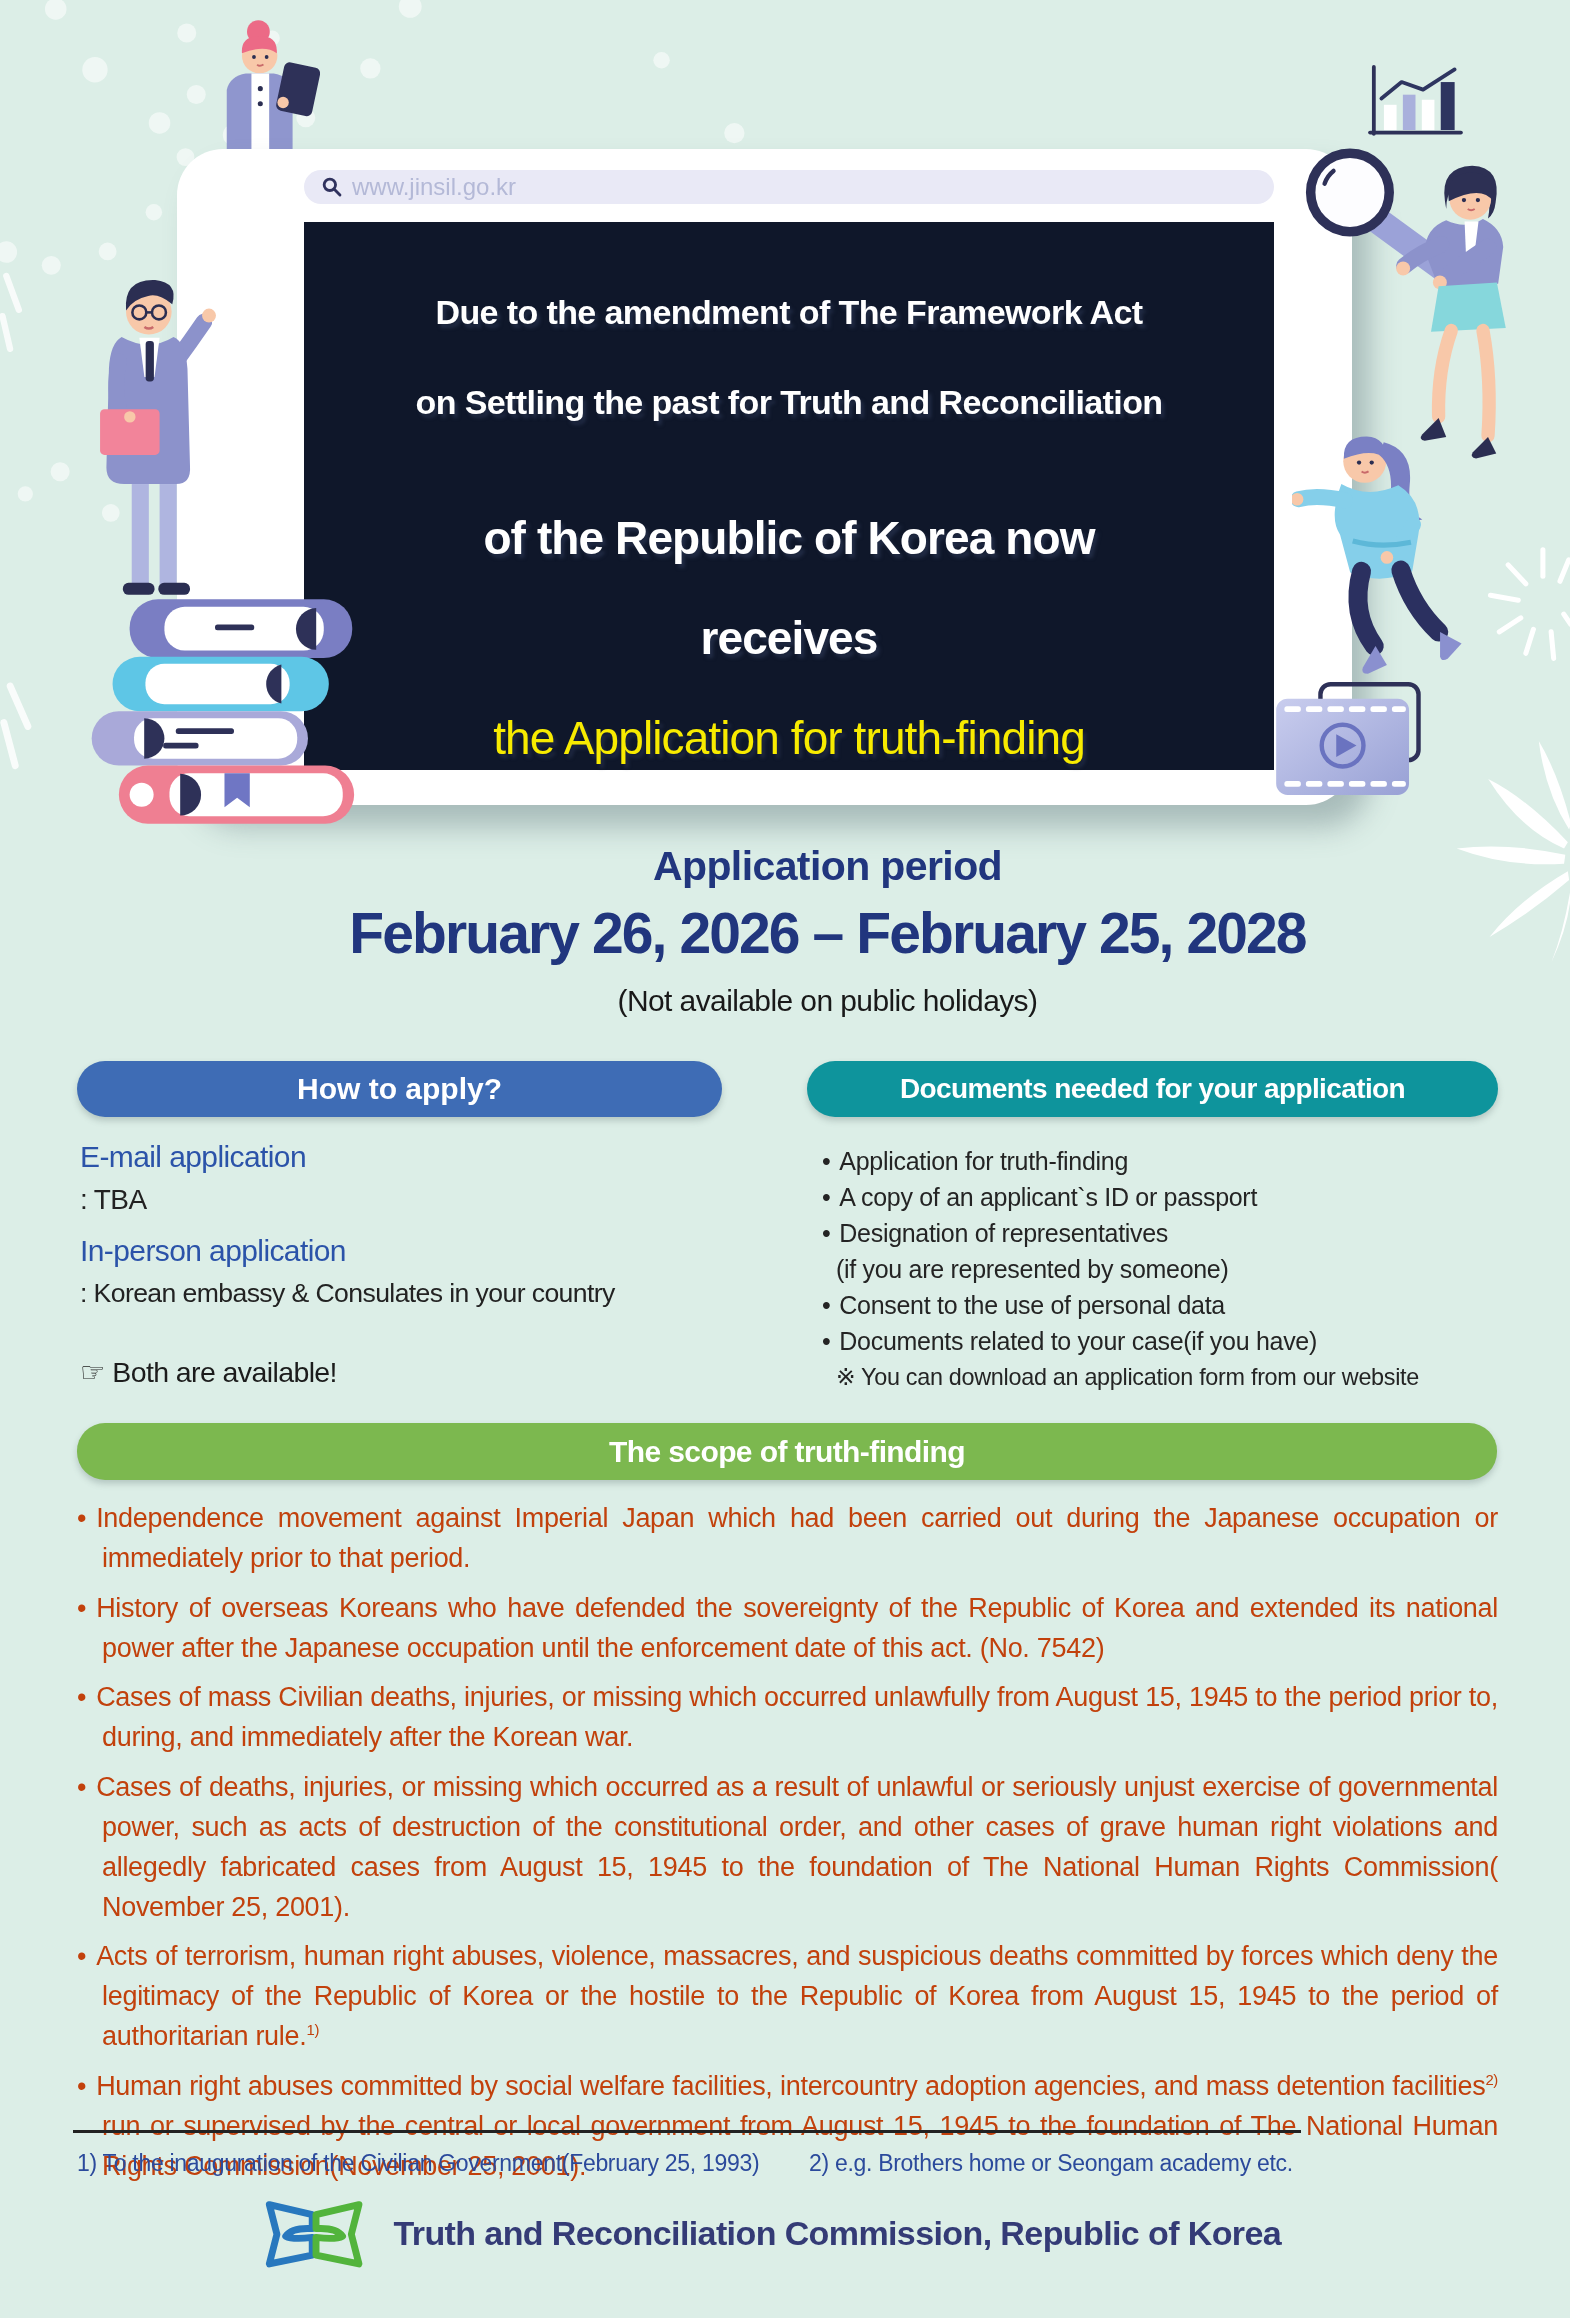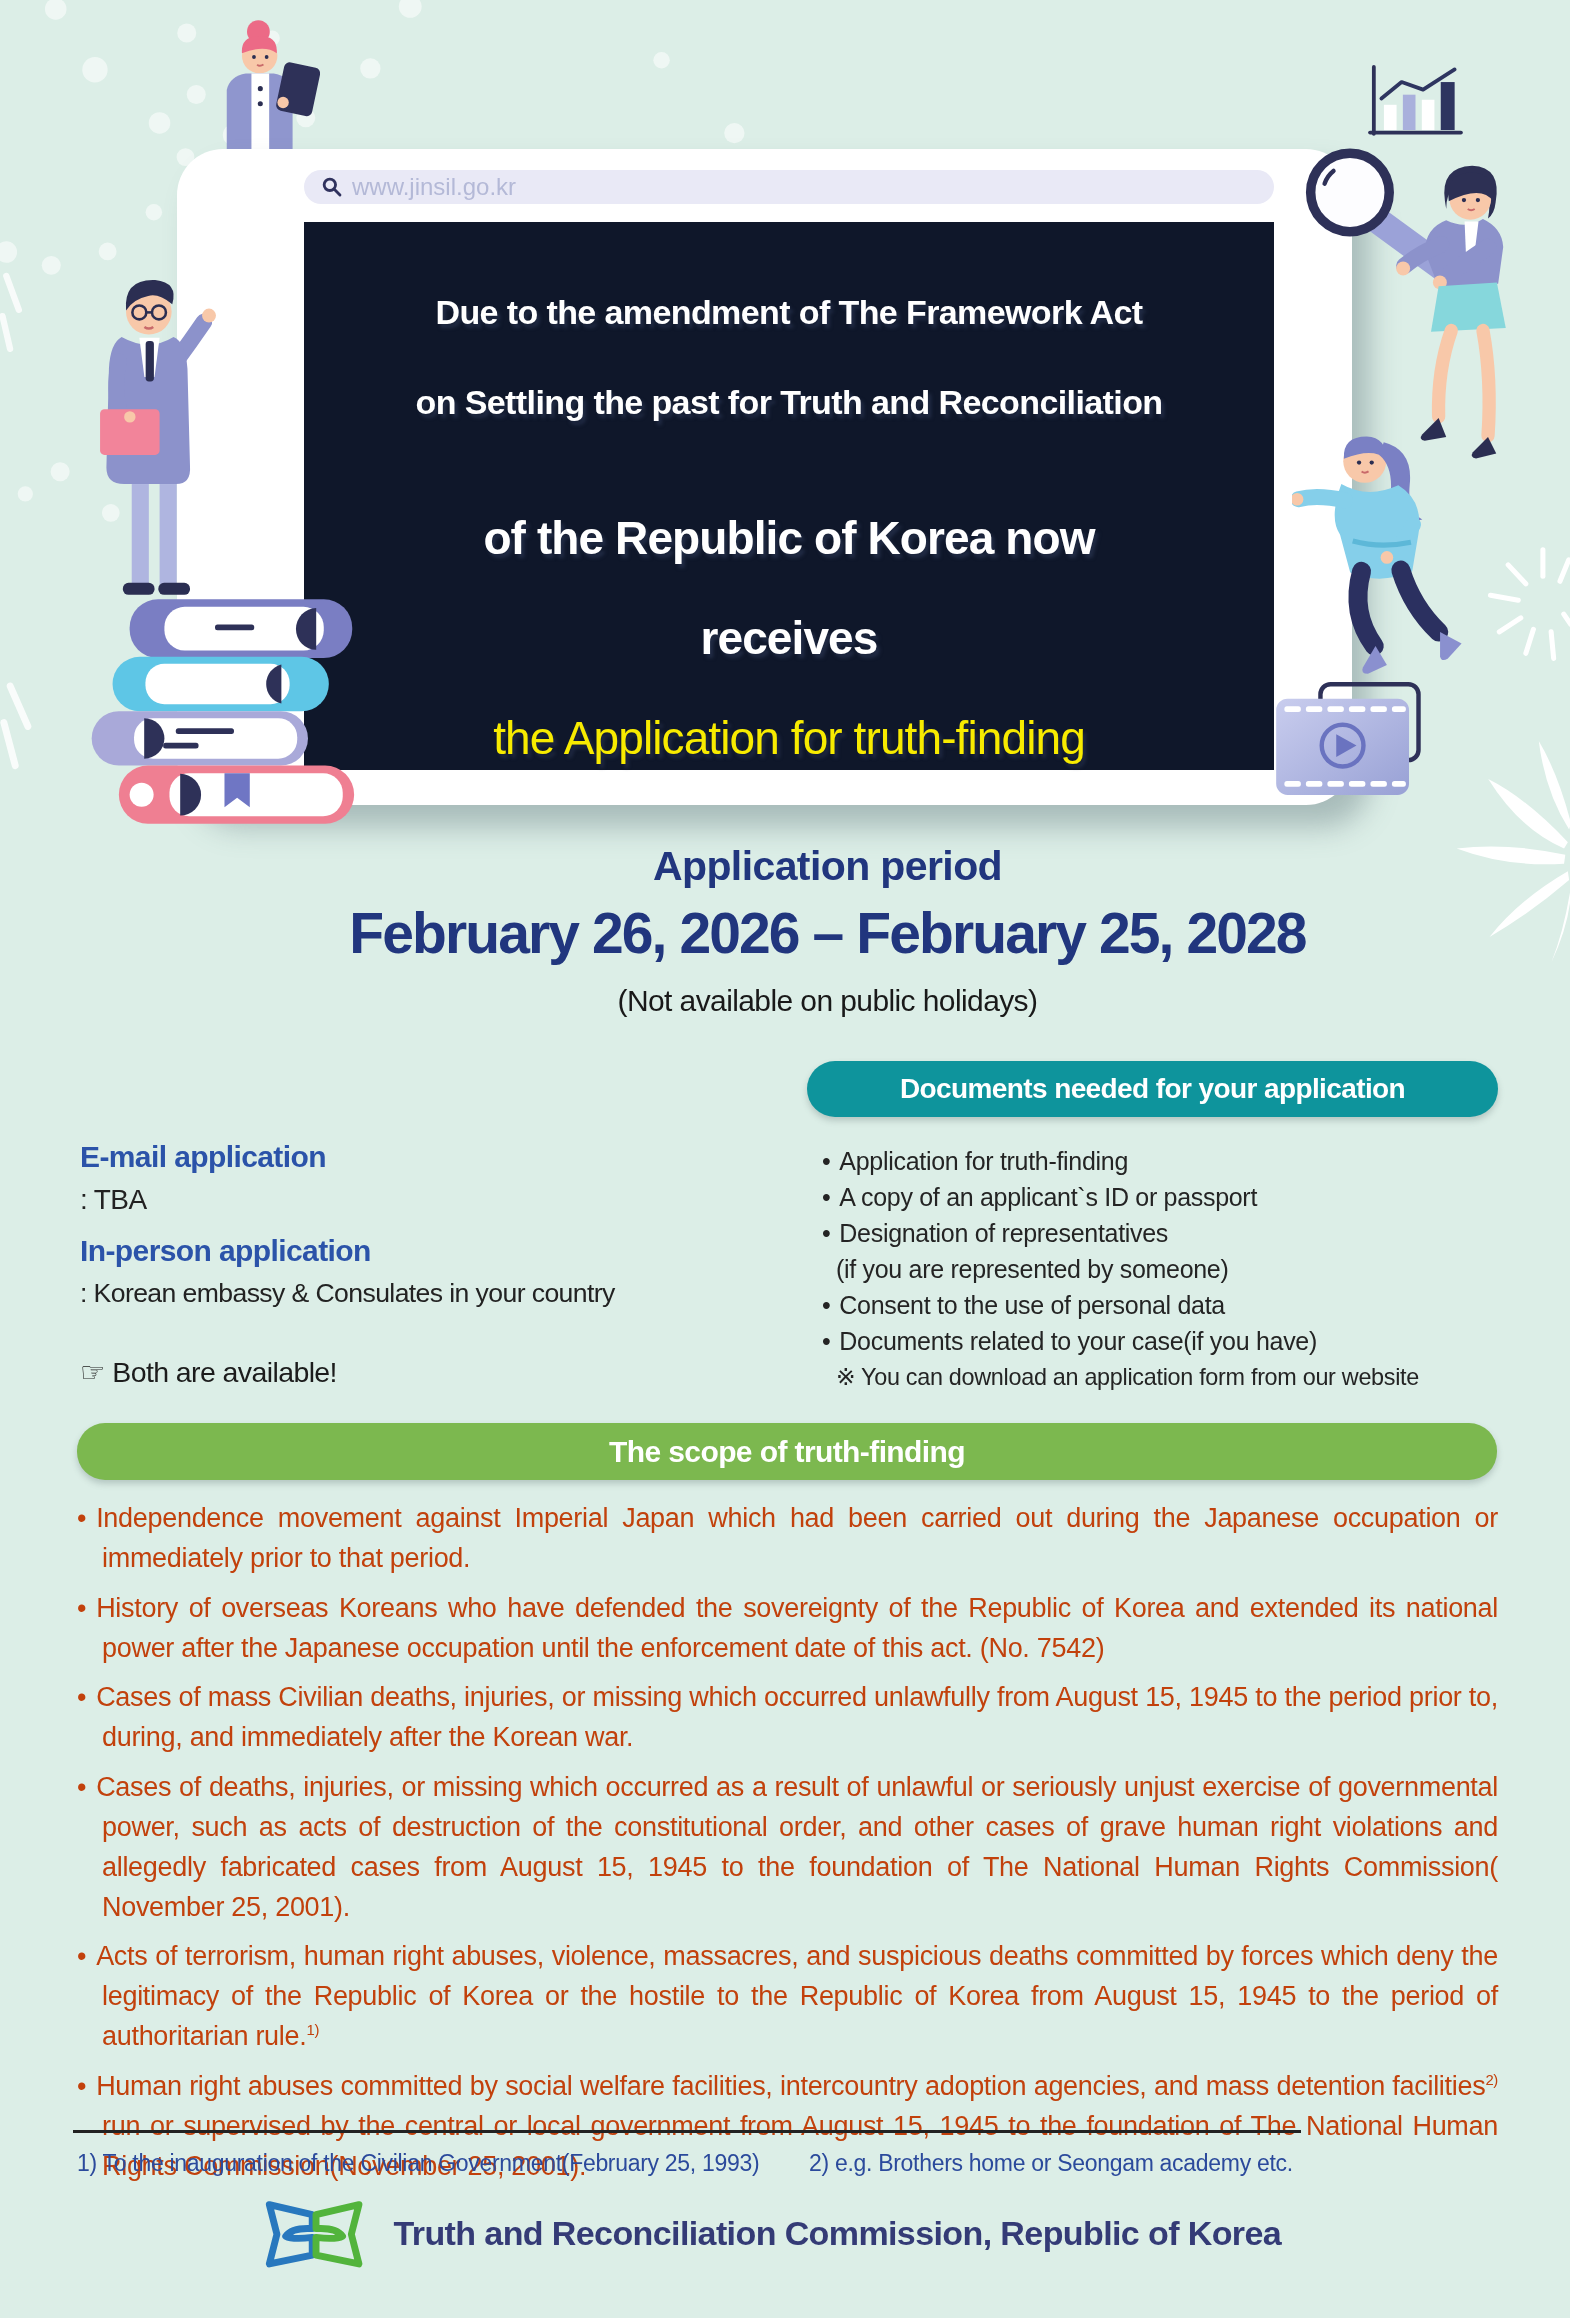--- a/index.html
+++ b/index.html
@@ -32,21 +32,21 @@
 
   
   .pill{border-radius:28px;display:flex;align-items:center;justify-content:center;color:#fff;
         font-weight:bold;box-shadow:0 3.8px 6.3px rgba(90,110,110,.3);z-index:3;}
   .pill-blue{left:77px;top:1061px;width:645px;height:56px;background:#3e6cb5;font-size:30px;}
   .pill-teal{left:807px;top:1061px;width:691px;height:56px;background:#0e949c;font-size:28px;letter-spacing:-0.6px;}
   .pill-green{left:77px;top:1423px;width:1420px;height:57px;background:#7cb84f;font-size:30px;letter-spacing:-0.6px;}
 
   
   .howto{left:80px;top:1140px;width:652px;z-index:3;}
-  .howto .lbl{font-size:30px;font-weight:bold;color:#2b53a9;letter-spacing:-0.6px;}
+  .howto .lbl{font-size:30px;font-weight:normal;color:#2b53a9;letter-spacing:-0.6px;}
   .howto .val{font-size:28px;color:#222222;margin-top:10px;letter-spacing:-0.6px;}
   .howto .lbl2{margin-top:17.7px;}
   .howto .val2{font-size:26.6px;}
   .howto .both{font-size:28.5px;color:#1c1c1c;margin-top:47px;letter-spacing:-0.6px;}
 
   
   .docs{left:822px;top:1143px;width:684px;z-index:3;}
   .docs .dline{font-size:25px;color:#242424;line-height:36px;letter-spacing:-0.3px;}
   .docs .bullet-line{padding-left:23px;text-indent:-23px;}
   .docs .bullet-line .blt{margin-right:8.9px;}
@@ -301,20 +301,23 @@
         <line x1="4" y1="70" x2="16" y2="122"></line>
     </g>
   </svg>
 
   <div class="abs period">
     <div class="period-title">Application period</div>
     <div class="period-range">February 26, 2026 – February 25, 2028</div>
     <div class="period-note">(Not available on public holidays)</div>
   </div>
 
+  <div class="abs pill pill-blue">
+    <span>How to apply?</span>
+  </div>
   <div class="abs pill pill-teal">
     <span>Documents needed for your application</span>
   </div>
 
   <div class="abs howto">
     <div class="lbl">E-mail application</div>
     <div class="val">: TBA</div>
     <div class="lbl lbl2">In-person application</div>
     <div class="val val2">: Korean embassy &amp; Consulates in your country</div>
     <div class="both">☞ Both are available!</div>

